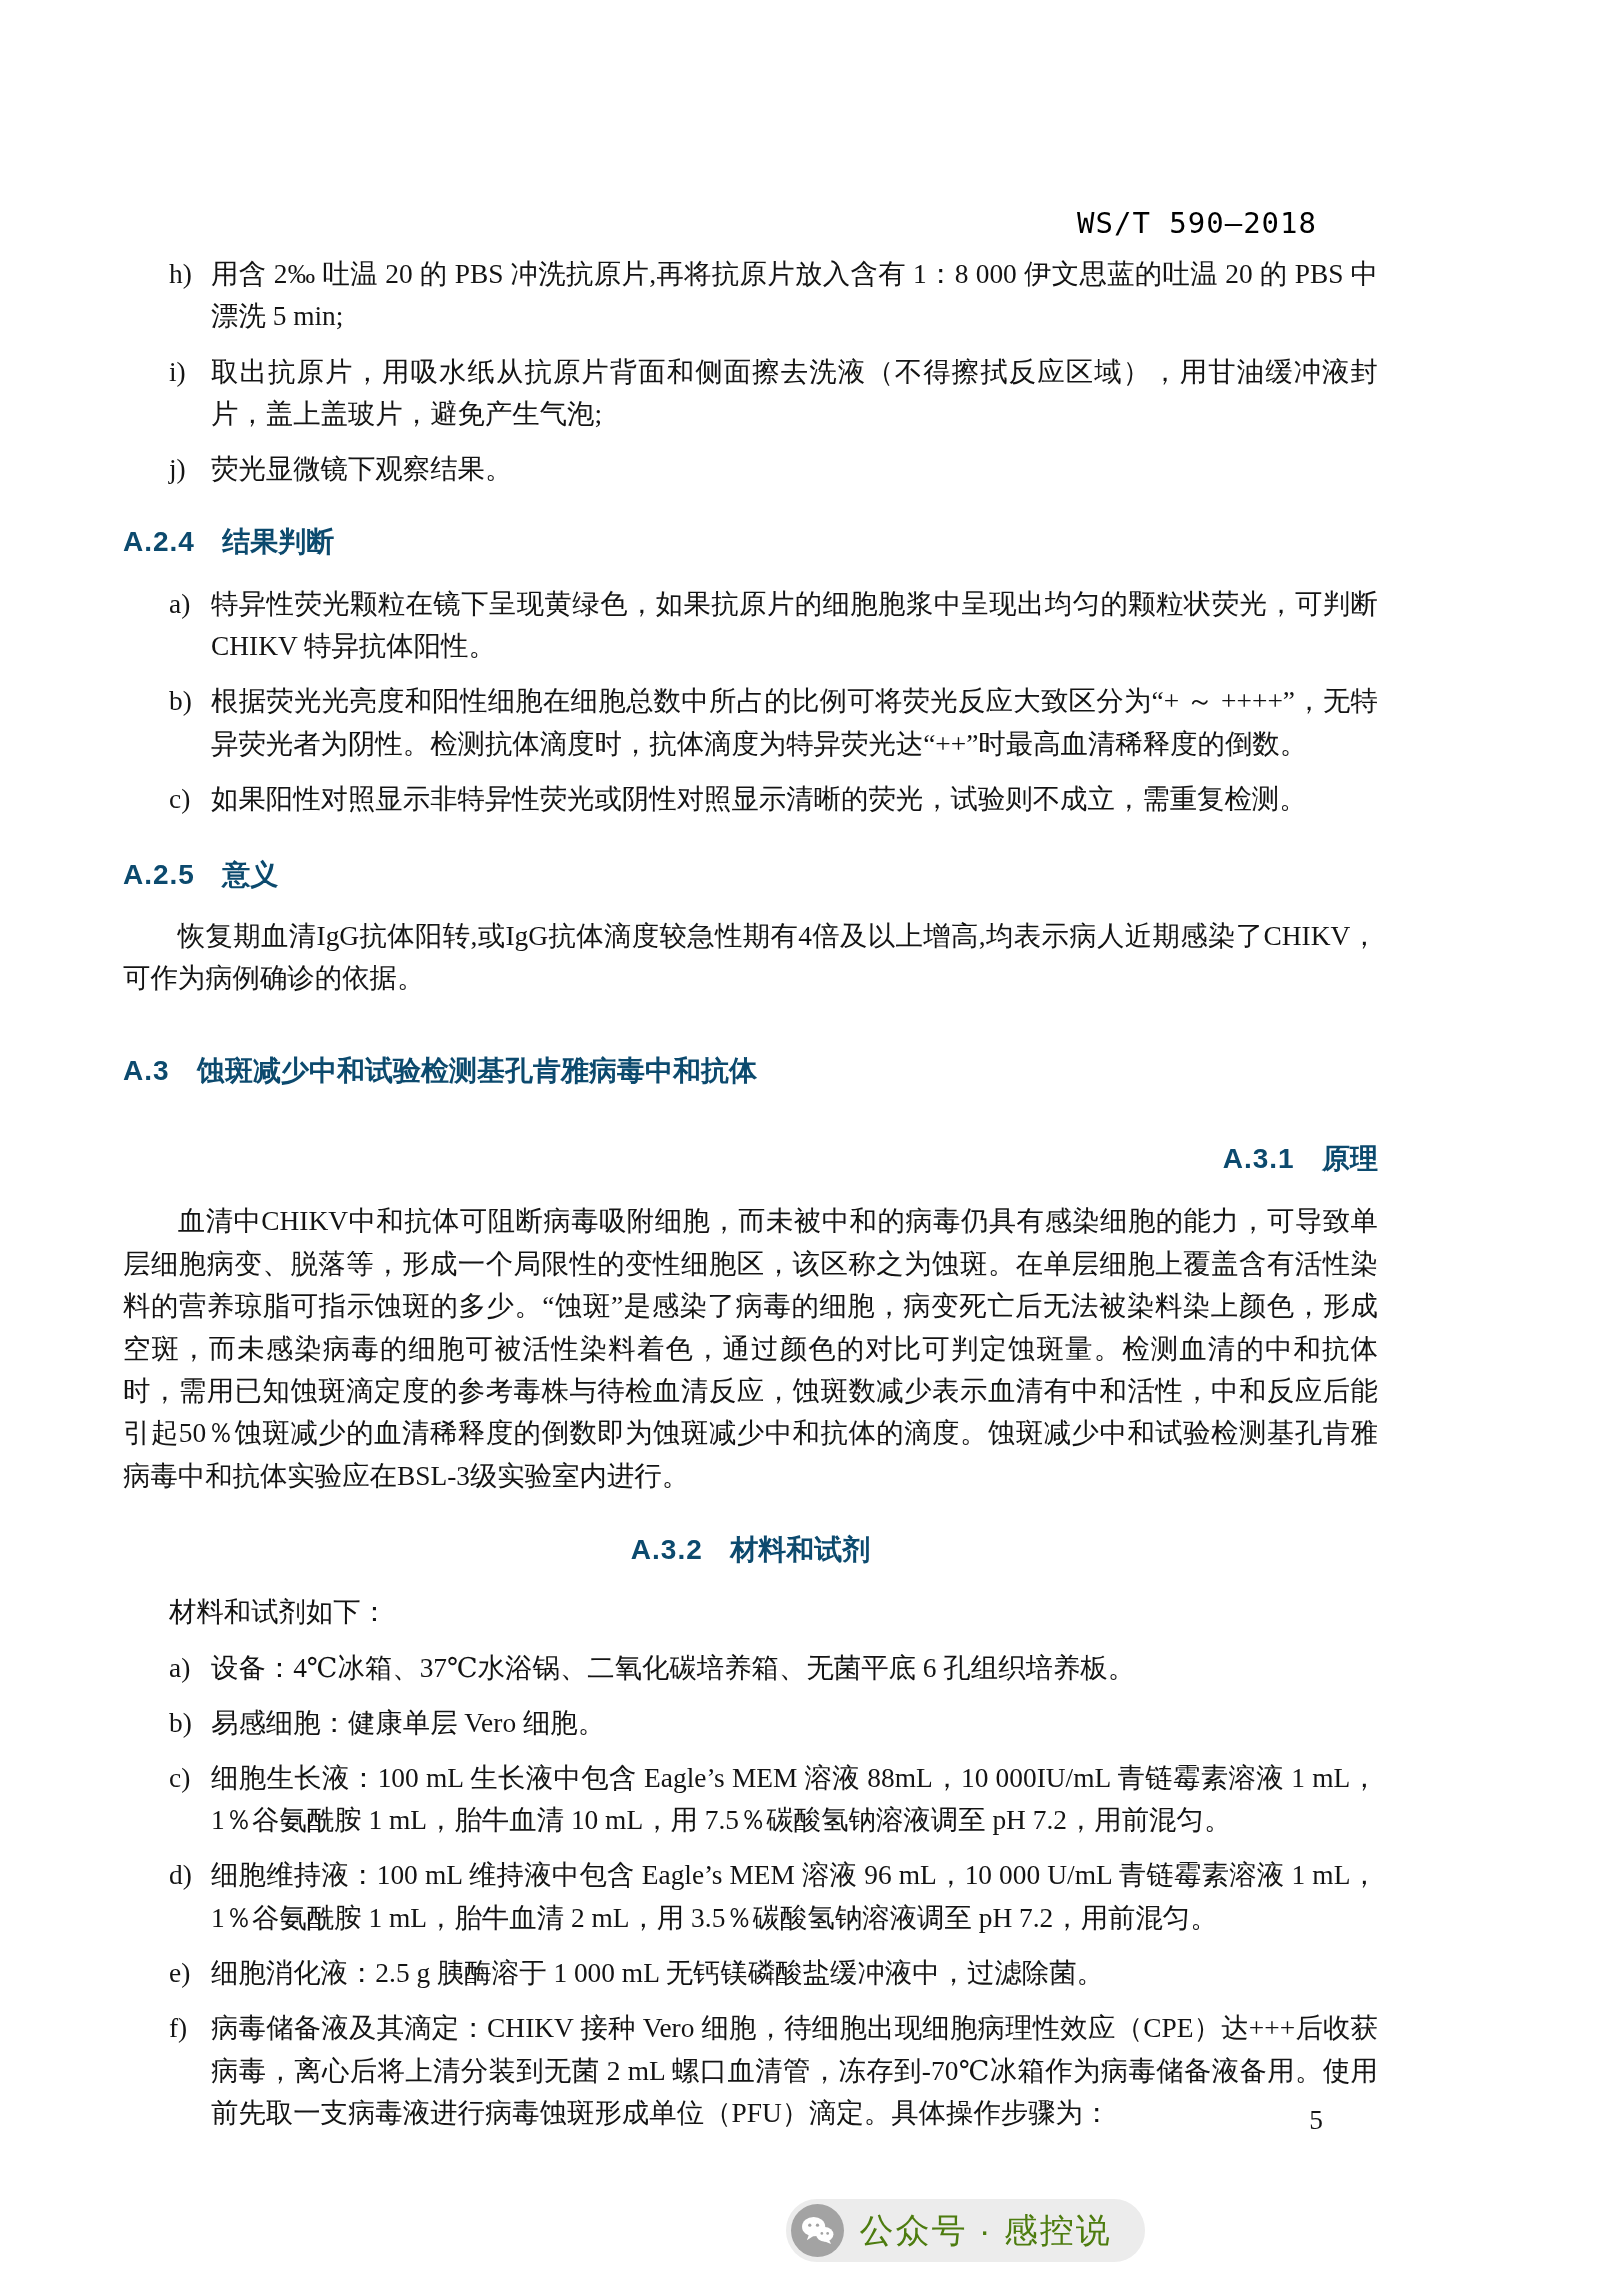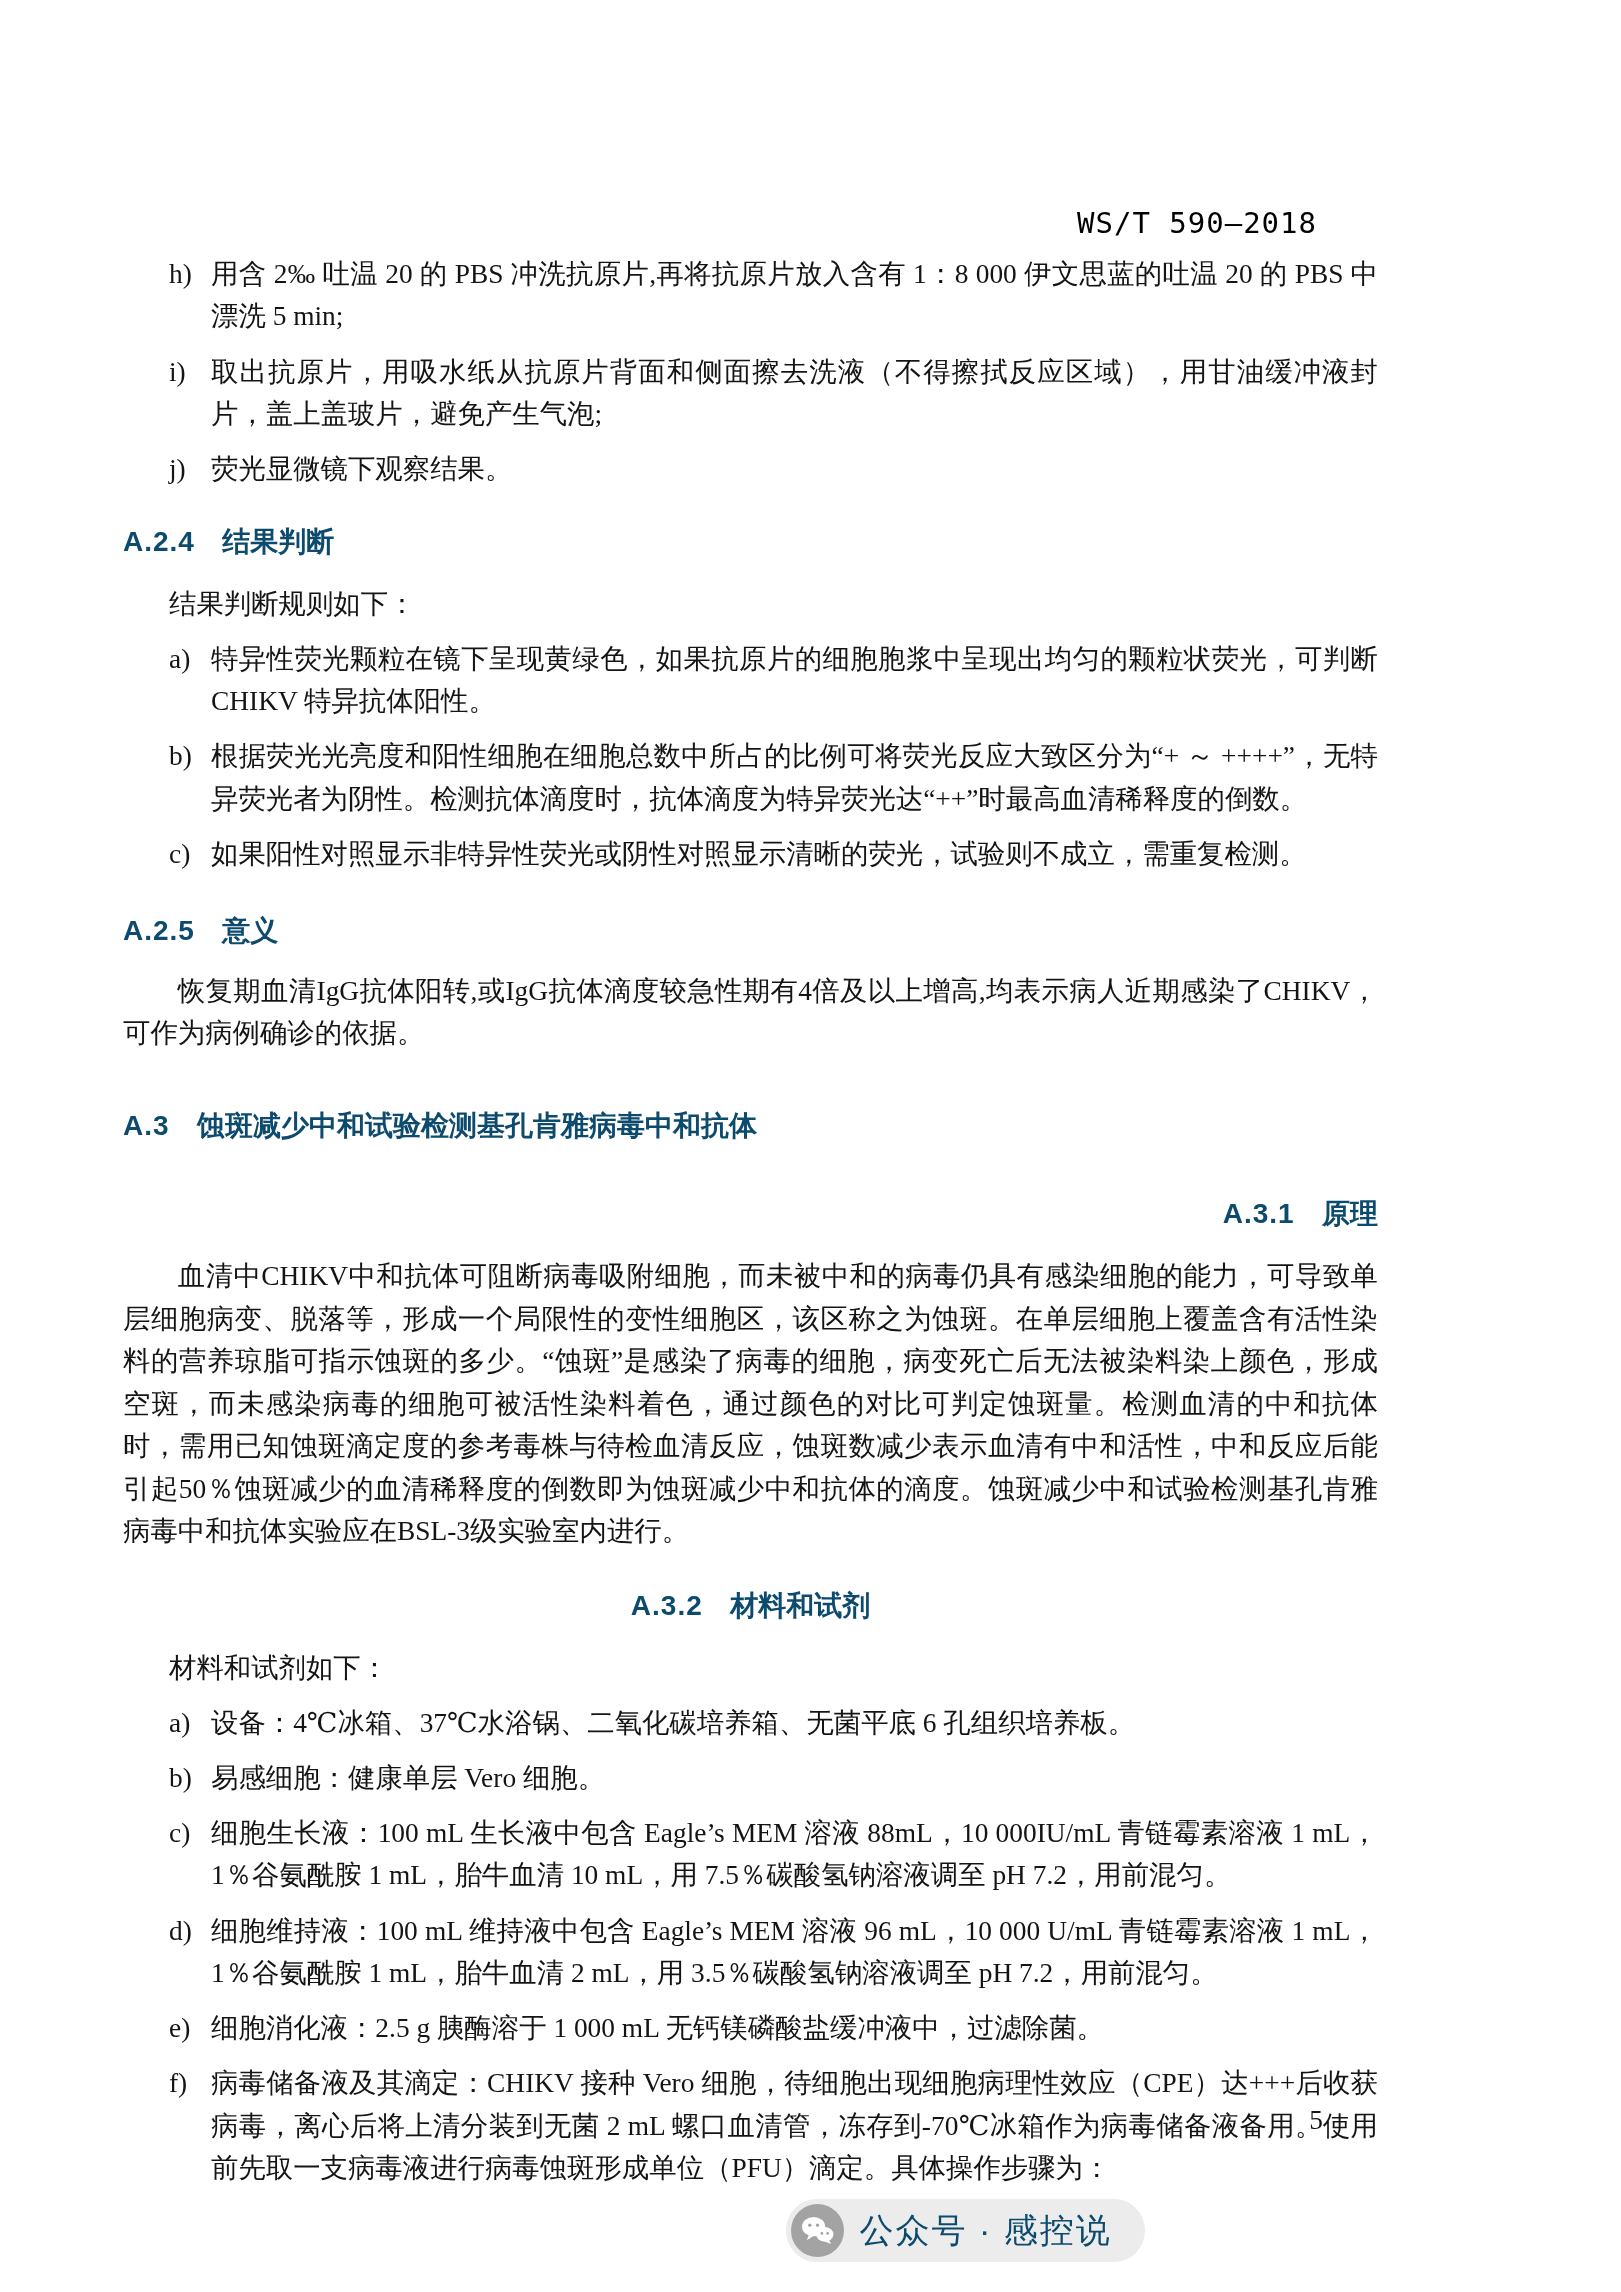--- a/index.html
+++ b/index.html
@@ -45,21 +45,21 @@
     background:#ececec;border-radius:31px;
     padding-right:33px;
   }
   .wm-icon-circle{
     width:53px;height:53px;border-radius:50%;
     background:#a3a3a3;margin-left:4.9px;margin-right:15.7px;
     display:flex;align-items:center;justify-content:center;
   }
   .wm-text{
     font-family:"Liberation Sans","DejaVu Sans",sans-serif;
-    font-size:34px;color:#0c4a6e;letter-spacing:2px;
+    font-size:34px;color:#4d7c0f;letter-spacing:2px;
   }
 </style>
 </head>
 <body>
 
 <div class="page">
 
   <div class="header-code">WS/T 590—2018</div>
 
   <div class="content">
@@ -75,21 +75,20 @@
         </div>
         <div class="li">
           <span class="marker">j)</span>
           <span class="txt">荧光显微镜下观察结果。</span>
         </div>
       </div>
 
     <h2 class="heading h-a24">
       <span class="hnum">A.2.4</span><span class="htitle">结果判断</span>
     </h2>
-    <p class="intro">结果判断规则如下：</p>
     <div>
         <div class="li">
           <span class="marker">a)</span>
           <span class="txt">特异性荧光颗粒在镜下呈现黄绿色，如果抗原片的细胞胞浆中呈现出均匀的颗粒状荧光，可判断 CHIKV 特异抗体阳性。</span>
         </div>
         <div class="li">
           <span class="marker">b)</span>
           <span class="txt">根据荧光光亮度和阳性细胞在细胞总数中所占的比例可将荧光反应大致区分为“+ ～ ++++”，无特异荧光者为阴性。检测抗体滴度时，抗体滴度为特异荧光达“++”时最高血清稀释度的倒数。</span>
         </div>
         <div class="li">

